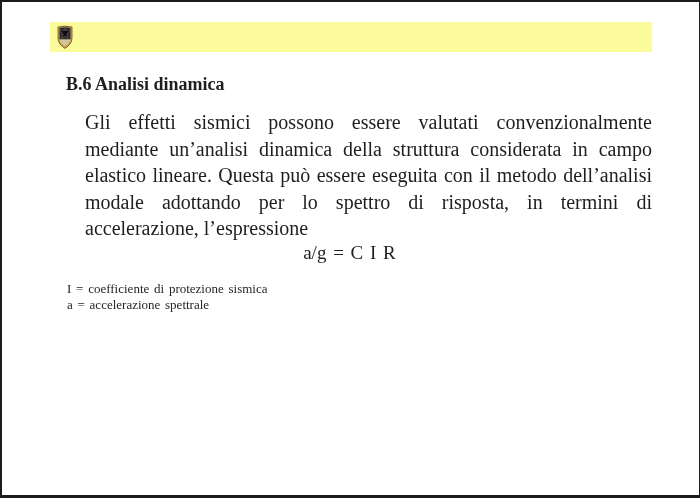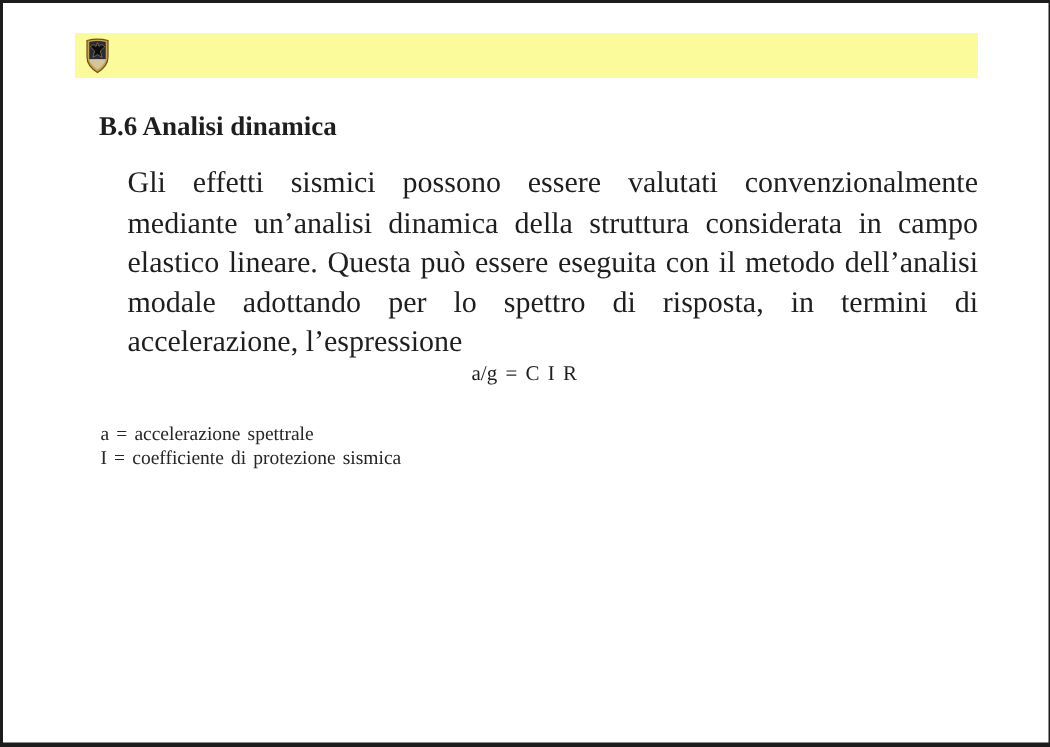--- a/index.html
+++ b/index.html
@@ -56,21 +56,21 @@
     line-height: 26.6px;
     color: #1e1e1e;
     text-align: justify;
     margin-left: 19px;
   }
   .doc-formula {
     position: absolute;
     left: 64px;
     top: 240px;
     width: 567px;
-    font-size: 14px;
+    font-size: 19px;
     color: #1e1e1e;
     text-align: center;
     word-spacing: 2px;
   }
   .doc-definitions {
     position: absolute;
     left: 65px;
     top: 279px;
     font-size: 13px;
     line-height: 16.2px;
@@ -97,17 +97,17 @@
     </span>
   </div>
 
   <div class="doc-heading">B.6 Analisi dinamica</div>
 
   <div class="doc-paragraph">Gli effetti sismici possono essere valutati convenzionalmente mediante un’analisi dinamica della struttura considerata in campo elastico lineare. Questa può essere eseguita con il metodo dell’analisi modale adottando per lo spettro di risposta, in termini di accelerazione, l’espressione</div>
 
   <div class="doc-formula">a/g = C I R</div>
 
   <div class="doc-definitions">
+    <div class="def-line">I = coefficiente di protezione sismica</div>
     <div class="def-line">a = accelerazione spettrale</div>
-    <div class="def-line">I = coefficiente di protezione sismica</div>
   </div>
 
 </div>
 
 </body></html>

